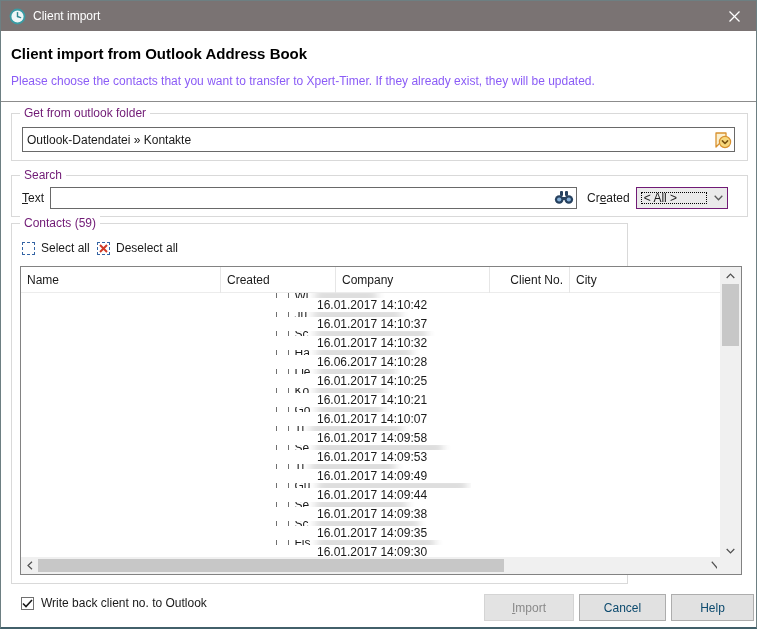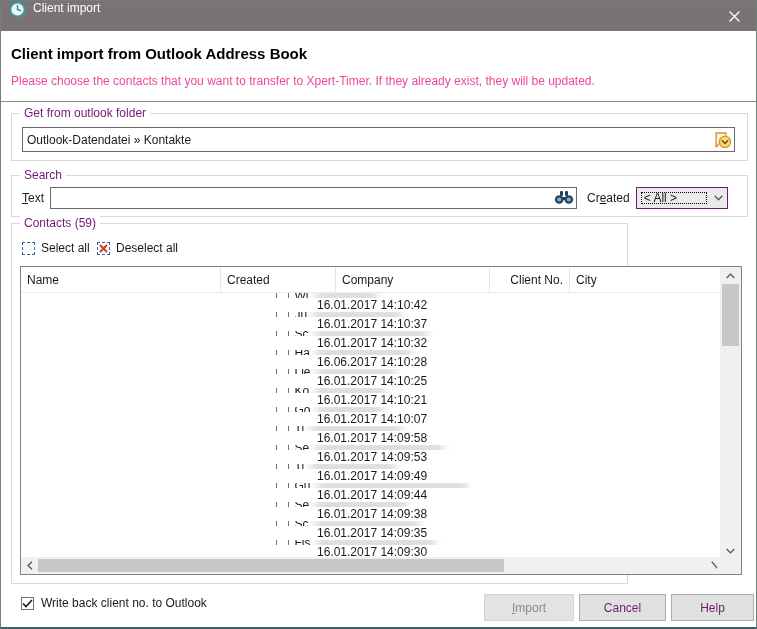--- a/index.html
+++ b/index.html
@@ -4,29 +4,29 @@
 <style>
   * { margin:0; padding:0; box-sizing:border-box; }
   html,body { background:#cfcfcf; font-family:"Liberation Sans", sans-serif; }
   #window {
     position:relative; width:757px; height:629px; background:#ffffff;
     border:1px solid #6d7f82; border-bottom:2px solid #42606a; overflow:hidden;
     font-size:12px; color:#1a1a1a;
   }
   
   #titlebar { position:absolute; left:0; top:0; width:100%; height:30px;
-    background:#7a7373; display:flex; align-items:flex-start; padding:0 8px; }
+    background:#7a7373; display:flex; align-items:center; padding:0 8px; }
   #titlebar .title { color:#ffffff; font-size:12px; margin-left:7px; }
   #close-btn { position:absolute; right:0; top:0; width:44px; height:30px;
     display:flex; align-items:center; justify-content:center; cursor:default; }
   
   #header { position:absolute; left:0; top:30px; width:100%; height:71px;
     background:#ffffff; border-bottom:1px solid #8c8c8c; padding:14px 10px 0 10px; }
   #header h1 { font-size:15px; font-weight:bold; color:#000; }
-  #header .sub { margin-top:12px; font-size:12px; color:#ec4899; }
+  #header .sub { margin-top:12px; font-size:12px; color:#8b5cf6; }
   
   .groupbox { position:absolute; border:1px solid #d9d9d9; background:#ffffff; }
   .groupbox > .gb-label { position:absolute; top:-8px; left:8px; background:#ffffff;
     padding:0 4px; font-size:12px; color:#701a75; line-height:14px; }
   #group-folder { left:10px; top:112px; width:737px; height:48px; }
   #group-search { left:10px; top:174px; width:737px; height:42px; }
   #group-contacts { left:10px; top:222px; width:617px; height:361px;padding-left:12px; }
   
   .field { background:#ffffff; border:1px solid #696969; display:flex; align-items:center; }
   #folder-field { position:absolute; left:10px; top:13px; right:12px; height:25px;
@@ -84,21 +84,21 @@
   #hscroll .left { left:0; } #hscroll .right { right:0; }
   #hscroll-thumb { position:absolute; left:17px; top:2px; width:466px; height:13px;
     background:#c7c7c7; }
   #sb-corner { position:absolute; right:0; bottom:0; width:21px; height:17px; background:#f0f0f0; }
   
   #footer { position:absolute; left:0; top:583px; width:100%; height:44px; background:#ffffff; }
   #writeback { position:absolute; left:20px; top:12px; display:flex; align-items:center;
     gap:7px; cursor:default; }
   .btn { position:absolute; top:10px; height:27px; background:#e1e1e1;
     border:1px solid #adadad; font-family:"Liberation Sans", sans-serif; font-size:12px;
-    color:#701a75; text-align:center; }
+    color:#0c4a6e; text-align:center; }
   #btn-import { left:483px; width:90px; background:#e3e3e3; border-color:#d4d4d4;
     color:#8a8a8a; }
   #btn-cancel { left:578px; width:87px; }
   #btn-help { left:670px; width:83px; }
   u { text-decoration:underline; }
 </style>
 </head>
 <body>
 
 <div id="window">

